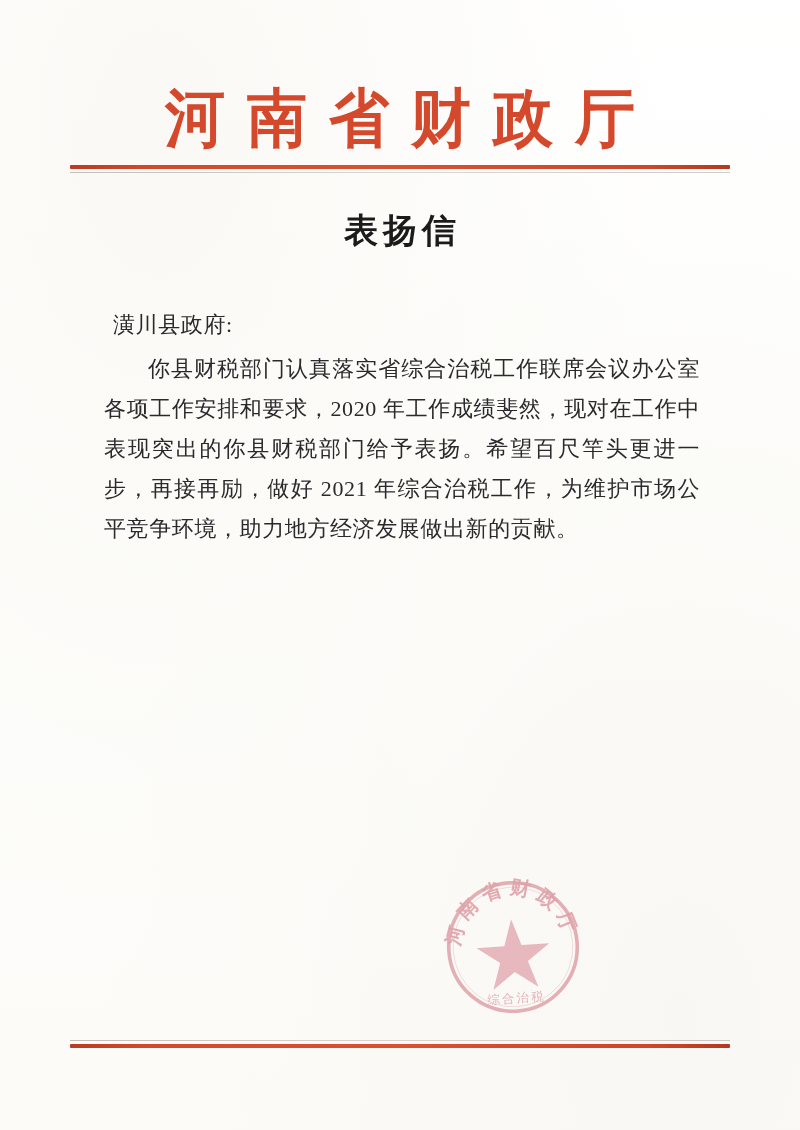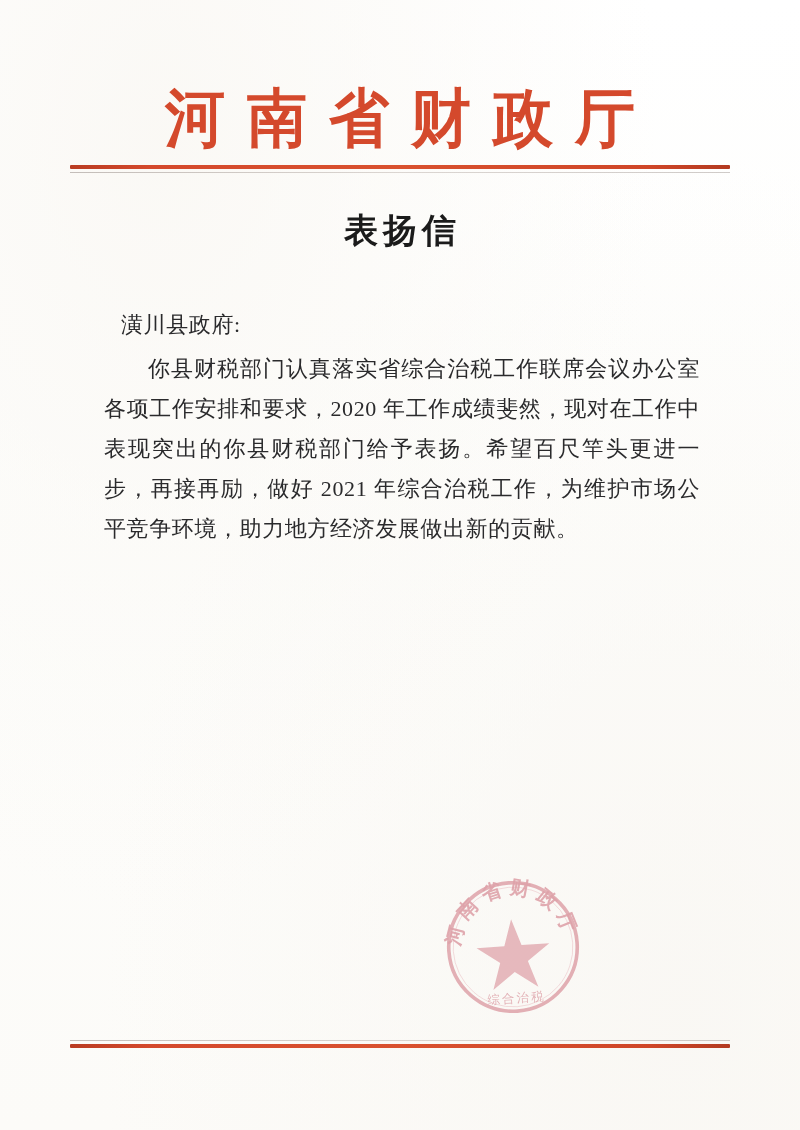--- a/index.html
+++ b/index.html
@@ -99,21 +99,21 @@
     color: #2a2a2c;
     font-family: "Liberation Serif", "DejaVu Serif", serif;
     font-size: 22px;
     line-height: 40px;
     letter-spacing: 0.6px;
     text-align: justify;
     text-justify: inter-character;
   }
 
   .salutation {
-    margin: 0 0 4px 17px;
+    margin: 0 0 4px 9px;
   }
 
   .para {
     margin: 0;
     text-indent: 2em;
   }
   .para + .para {
     margin-top: 16px;
   }
 

